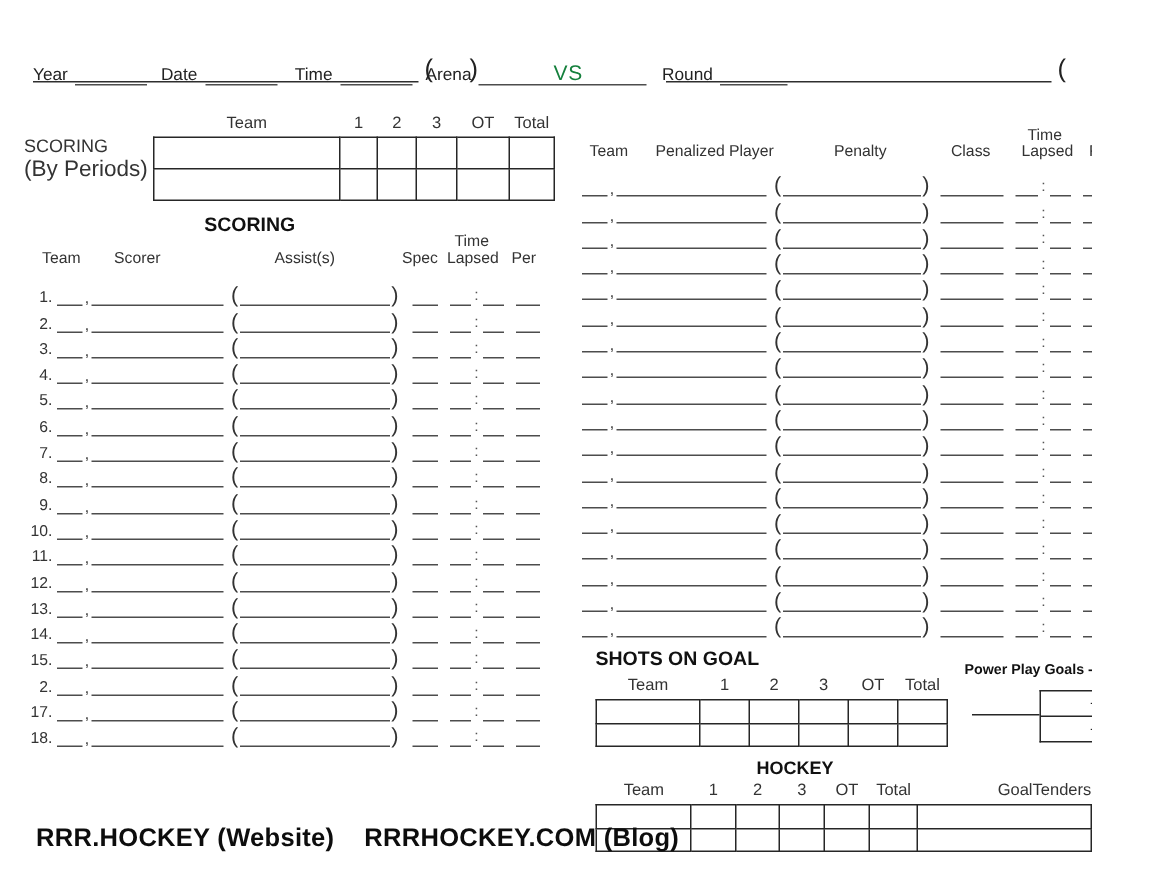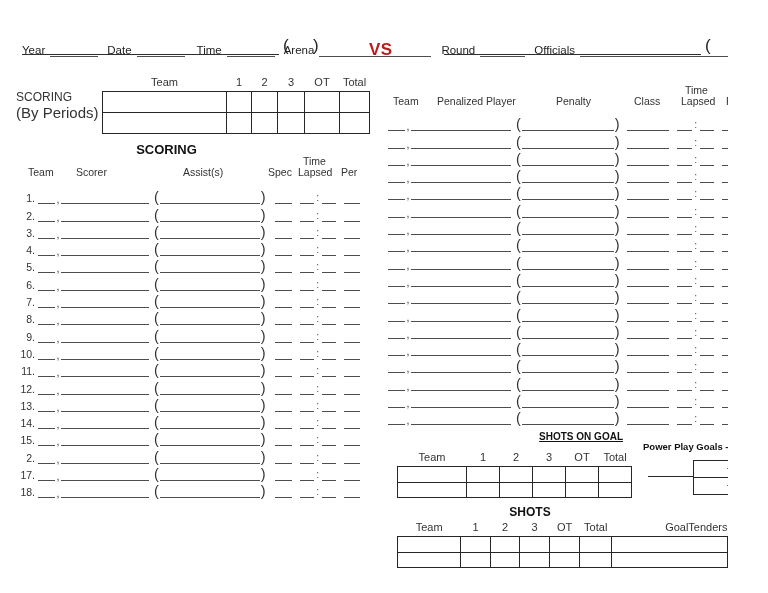--- a/index.html
+++ b/index.html
@@ -20,21 +20,21 @@
   .hf:nth-child(1) .bl { width:48px; }  .hf:nth-child(1) { margin-right:9px; }
   .hf:nth-child(2) .bl { width:48px; }  .hf:nth-child(2) { margin-right:12px;margin-top:29px; }
   .hf:nth-child(3) .bl { width:48px; }  .hf:nth-child(3) { margin-right:9px; }
   .hf:nth-child(4) .bl { width:112px; } .hf:nth-child(4) { margin-right:10px;justify-content:flex-end; }
   .hf:nth-child(5) .bl { width:45px; }  .hf:nth-child(5) { margin-right:9px; }
   .hf:nth-child(6) .bl { width:158px; }
 
   
   .team-line { top:42px; height:12px; border-bottom:1.7px solid #2e2e2e; }
   .big-paren { top:37px; font-size:17px; color:#222; line-height:18px; }
-  .vs { top:40px; font-size:17px; font-weight:700; color:#b91c1c; letter-spacing:0.5px; }
+  .vs { top:40px; font-size:14px; font-weight:400; color:#15803d; letter-spacing:0.5px; }
 
   
   .h-bold { font-weight:700; color:#111; }
   .col-label { font-size:10.5px; color:#333; white-space:nowrap; }
   .bp-l1 { font-size:12px; color:#333; }
   .bp-l2 { font-size:15px; color:#333; }
 
   
   table.grid { border-collapse:collapse; table-layout:fixed; }
   table.grid th { border:none; font-weight:400; font-size:11px; color:#333; padding:0 0 3px 0; text-align:center; }
@@ -97,24 +97,20 @@
       <span class="bl"></span>
     </span>
       <span class="hf">
       <span class="hf-label">Arena</span>
       <span class="bl"></span>
     </span>
       <span class="hf">
       <span class="hf-label">Round</span>
       <span class="bl"></span>
     </span>
-      <span class="hf">
-      <span class="hf-label">Officials</span>
-      <span class="bl"></span>
-    </span>
     </div>
 
   <span class="abs team-line" style="left:22px; width:257px;"></span>
   <span class="abs big-paren" style="left:283px;">(</span>
   <span class="abs big-paren" style="left:313px;">)</span>
   <span class="abs vs" style="left:369px;">VS</span>
   <span class="abs team-line" style="left:444px; width:257px;"></span>
   <span class="abs big-paren" style="left:705px;">(</span>
   <span class="abs big-paren" style="left:737px;">)</span>
 
@@ -659,21 +655,21 @@
       <span class="bl w92"></span>
       <span class="paren">)</span>
       <span class="bl w42 ml6"></span>
       <span class="bl w15 ml8"></span>
       <span class="colon">:</span>
       <span class="bl w14"></span>
       <span class="bl w15 ml8"></span>
     </div>
     </div>
 
-  <div class="abs h-bold" style="left:397px; top:431px; width:226px; text-align:right; font-size:10px;text-decoration:underline;">SHOTS ON GOAL</div>
+  <div class="abs h-bold" style="left:397px; top:431px; width:226px; text-align:left; font-size:13px;">SHOTS ON GOAL</div>
   <table class="grid sog abs" style="left:397px; top:451px;">
     <thead>
       <tr>
 
       <th>Team</th>
           <th>1</th>
           <th>2</th>
           <th>3</th>
           <th>OT</th>
           <th>Total</th>
@@ -702,21 +698,21 @@
 
   <div class="abs pp-label" style="left:643px; top:441px;">Power Play Goals - Chances</div>
   <div class="pp-wrap">
     <div class="pp-leftline"></div>
     <div class="pp-box">
       <div class="pp-cell top"><span>–</span></div>
       <div class="pp-cell"><span>–</span></div>
     </div>
   </div>
 
-  <div class="abs h-bold" style="left:417px; top:505px; width:226px; text-align:center; font-size:12px;">SHOTS</div>
+  <div class="abs h-bold" style="left:417px; top:505px; width:226px; text-align:center; font-size:12px;">HOCKEY</div>
   <table class="grid saves abs" style="left:397px; top:521px;">
     <thead>
       <tr>
 
       <th>Team</th>
           <th>1</th>
           <th>2</th>
           <th>3</th>
           <th>OT</th>
           <th>Total</th>
@@ -739,14 +735,18 @@
         <td></td>
         <td></td>
         <td></td>
         <td></td>
         <td></td>
         <td></td>
       </tr>
       </tbody>
   </table>
 
+  <div class="abs footer" style="left:24px; top:549px;">
+    <span>RRR.HOCKEY (Website)</span>
+    <span>RRRHOCKEY.COM (Blog)</span>
+  </div>
 
 </div>
 
 </body></html>

